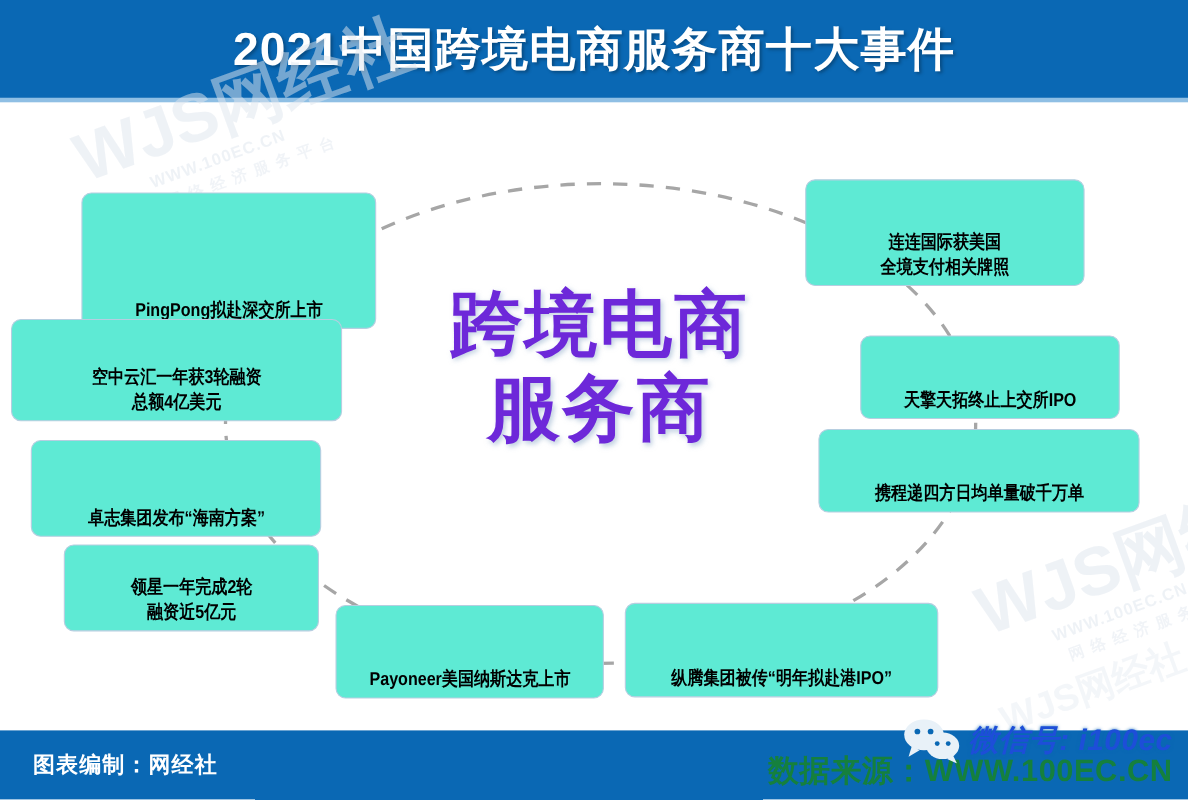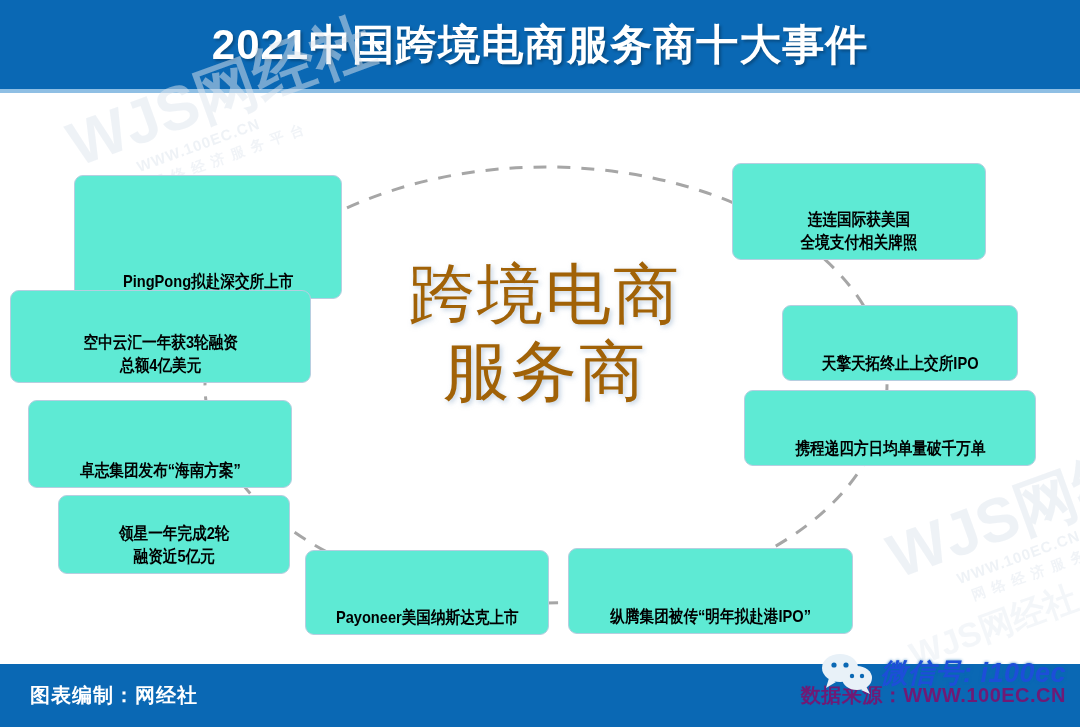--- a/index.html
+++ b/index.html
@@ -88,23 +88,23 @@
     height: 450px;
   }
 
   
   .center-label {
     position: absolute;
     left: 360px;
     top: 256px;
     width: 370px;
     text-align: center;
-    color: #a16207;
+    color: #6d28d9;
     font-size: 66px;
-    font-weight: normal;
+    font-weight: bold;
     line-height: 1.17;
     letter-spacing: 2px;
     text-shadow: 2px 2px 5px rgba(140,170,200,0.55);
     white-space: nowrap;
   }
   .center-line { display: block; }
 
   
   .event-box {
     position: absolute;
@@ -155,22 +155,22 @@
     color: #ffffff;
     font-size: 20px;
     font-weight: bold;
     letter-spacing: 1px;
     white-space: nowrap;
   }
   .footer-right {
     position: absolute;
     right: 14px;
     top: 682px;
-    color: #701a75;
-    font-size: 20px;
+    color: #15803d;
+    font-size: 28px;
     font-weight: bold;
     letter-spacing: 0.5px;
     white-space: nowrap;
   }
   .wechat-badge {
     position: absolute;
     right: 14px;
     top: 652px;
     display: flex;
     align-items: center;

